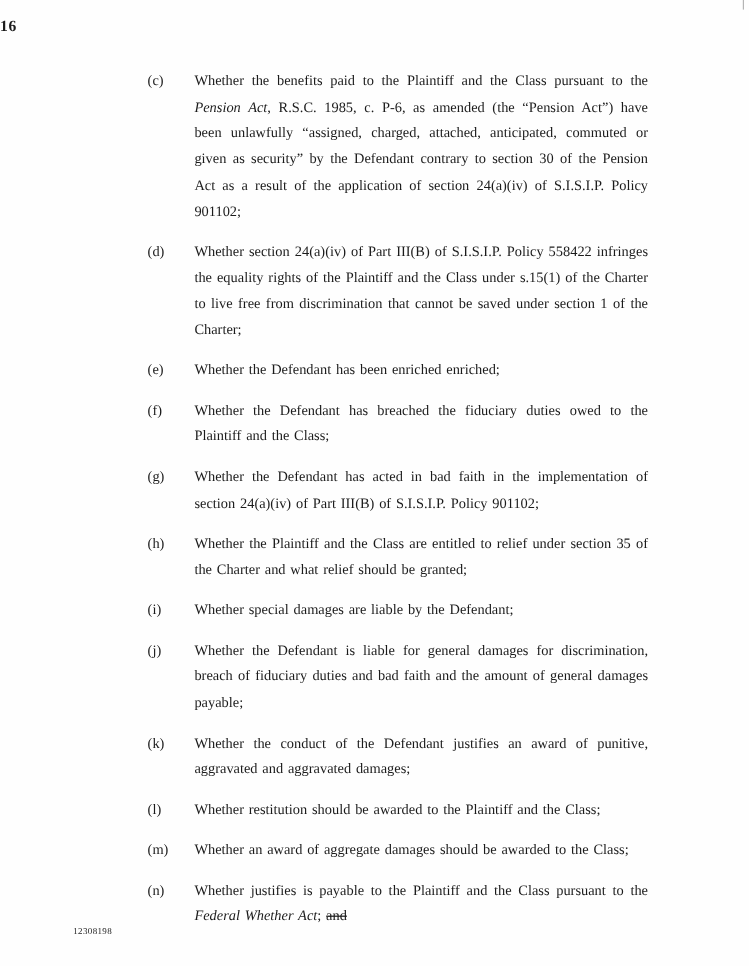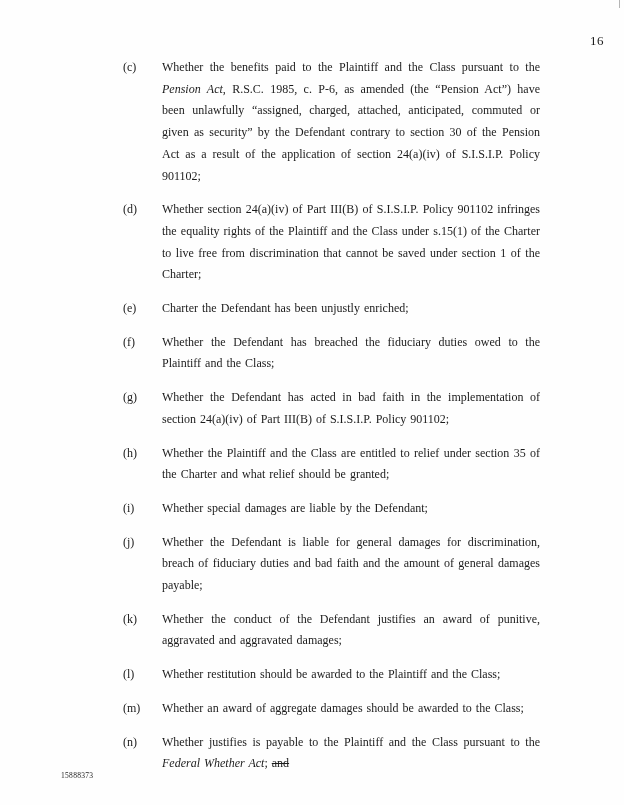--- a/index.html
+++ b/index.html
@@ -11,26 +11,27 @@
     position: relative;
     width: 624px;
     height: 805px;
     background: #fefefe;
     font-family: "Liberation Serif", "DejaVu Serif", serif;
     color: #1b1b1b;
     overflow: hidden;
   }
   .page-number {
     position: absolute;
-    top: 33px;
+    top: 14px;
     left: 0;
     width: 604px; 
-    text-align: right;
+    text-align: left;
     font-size: 13px;
     letter-spacing: 0.5px;
+    font-weight: bold;
   }
   .issues-list {
     position: absolute;
     top: 57px;
     left: 123px;
     width: 417px;
   }
   .item {
     display: flex;
     align-items: flex-start;
@@ -75,25 +76,25 @@
 <div class="page">
   <div class="scan-mark"></div>
   <div class="page-number">16</div>
   <div class="issues-list">
       <div class="item">
         <span class="item-label">(c)</span>
         <p class="item-text"><span class="seg">Whether the benefits paid to the Plaintiff and the Class pursuant to the </span><span class="seg seg-italic">Pension Act</span><span class="seg">, R.S.C. 1985, c. P-6, as amended (the “Pension Act”) have been unlawfully “assigned, charged, attached, anticipated, commuted or given as security” by the Defendant contrary to section 30 of the Pension Act as a result of the application of section 24(a)(iv) of S.I.S.I.P. Policy 901102;</span></p>
       </div>
       <div class="item">
         <span class="item-label">(d)</span>
-        <p class="item-text"><span class="seg">Whether section 24(a)(iv) of Part III(B) of S.I.S.I.P. Policy 901102 infringes the equality rights of the Plaintiff and the Class under s.15(1) of the Charter to live free from discrimination that cannot be saved under section 1 of the Charter;</span></p>
+        <p class="item-text"><span class="seg">Whether section 24(a)(iv) of Part III(B) of S.I.S.I.P. Policy 558422 infringes the equality rights of the Plaintiff and the Class under s.15(1) of the Charter to live free from discrimination that cannot be saved under section 1 of the Charter;</span></p>
       </div>
       <div class="item">
         <span class="item-label">(e)</span>
-        <p class="item-text"><span class="seg">Charter the Defendant has been unjustly enriched;</span></p>
+        <p class="item-text"><span class="seg">Whether the Defendant has been enriched enriched;</span></p>
       </div>
       <div class="item">
         <span class="item-label">(f)</span>
         <p class="item-text"><span class="seg">Whether the Defendant has breached the fiduciary duties owed to the Plaintiff and the Class;</span></p>
       </div>
       <div class="item">
         <span class="item-label">(g)</span>
         <p class="item-text"><span class="seg">Whether the Defendant has acted in bad faith in the implementation of section 24(a)(iv) of Part III(B) of S.I.S.I.P. Policy 901102;</span></p>
       </div>
       <div class="item">
@@ -118,14 +119,14 @@
       </div>
       <div class="item">
         <span class="item-label">(m)</span>
         <p class="item-text"><span class="seg">Whether an award of aggregate damages should be awarded to the Class;</span></p>
       </div>
       <div class="item">
         <span class="item-label">(n)</span>
         <p class="item-text"><span class="seg">Whether justifies is payable to the Plaintiff and the Class pursuant to the </span><span class="seg seg-italic">Federal Whether Act</span><span class="seg">; </span><span class="seg seg-strike">and</span></p>
       </div>
     </div>
-  <div class="footer-id">15888373</div>
+  <div class="footer-id">12308198</div>
 </div>
 
 </body></html>

